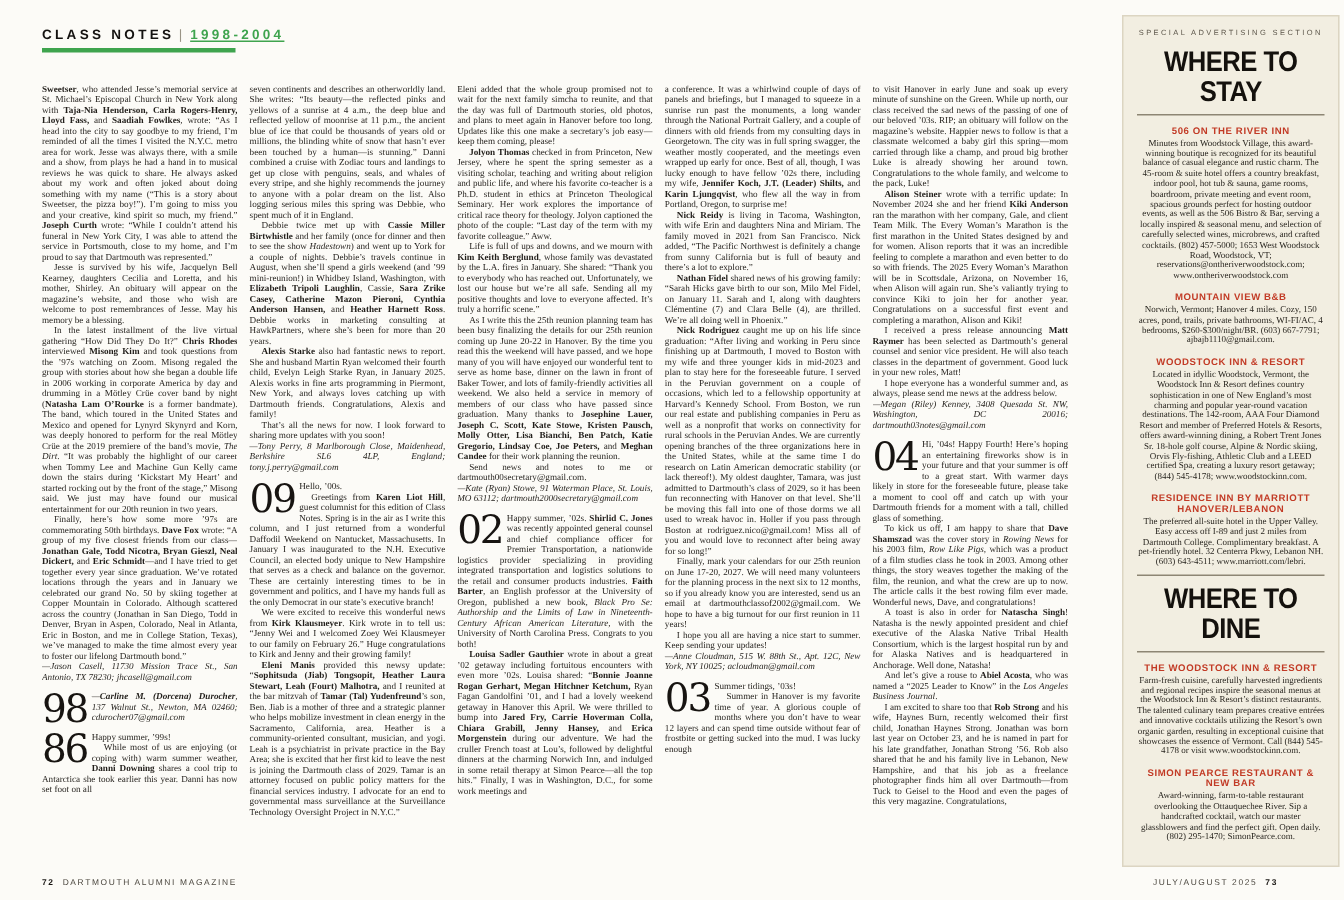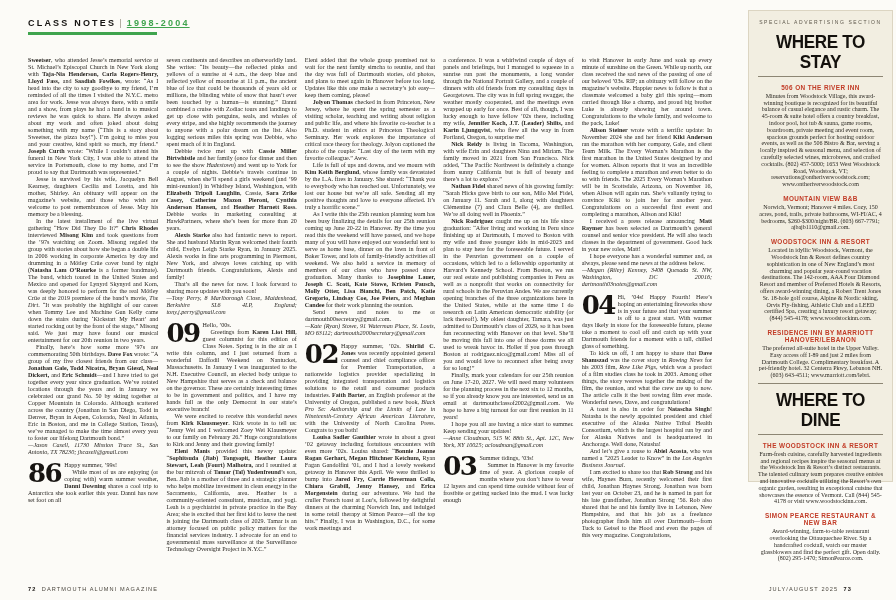--- a/index.html
+++ b/index.html
@@ -11,23 +11,23 @@
   .mh-sep{color:#9a9486;font-weight:normal;padding:0 3px;}
   .mh-years{color:#3fa44e;text-decoration:underline;}
   .mh-rule{height:3px;background:#3fa44e;width:129px;margin-top:4px;}
   
   .columns{position:absolute;left:28px;top:57px;width:684px;height:521px;display:flex;gap:8px;}
   .col{flex:1;overflow:hidden;font-size:6.1px;line-height:7px;text-align:justify;}
   .col p{margin:0;}
   .col .indent{text-indent:8px;}
   .col .sig{font-style:italic;margin-bottom:2px;}
   .block.has-dc{clear:left;margin-top:6px;}
-  .dropcap{float:left;font-family:"DejaVu Serif",serif;font-weight:bold;font-size:26px;line-height:21px;letter-spacing:-1.5px;margin:1px 3px 0 0;color:#171411;}
+  .dropcap{float:left;font-family:"DejaVu Serif",serif;font-weight:normal;font-size:26px;line-height:21px;letter-spacing:-1.5px;margin:1px 3px 0 0;color:#171411;}
   
-  .sidebar{position:absolute;left:748px;top:10px;width:145px;height:472px;background:#f2eee1;border:1px solid #dcd5c2;box-sizing:border-box;padding:8px 9px 18px;text-align:center;font-size:6px;line-height:6.8px;color:#2a2721;}
+  .sidebar{position:absolute;left:748px;top:10px;width:145px;height:568px;background:#f2eee1;border:1px solid #dcd5c2;box-sizing:border-box;padding:8px 9px 18px;text-align:center;font-size:6px;line-height:6.8px;color:#2a2721;}
   .sb-label{font-family:"Liberation Sans",sans-serif;font-size:5px;letter-spacing:1.6px;color:#5c564a;margin-bottom:6px;}
   .sb-title{font-family:"Liberation Sans",sans-serif;font-weight:bold;font-size:19px;line-height:20px;letter-spacing:-.4px;color:#14110d;transform:scaleX(.9);margin:2px 0 4px;}
   .sb-rule{height:1px;background:#8d8674;margin:4px 0 6px;}
   .sb-head{font-family:"Liberation Sans",sans-serif;font-weight:bold;font-size:6.4px;line-height:7px;letter-spacing:.4px;color:#c23b26;margin:7px 0 2px;}
   .sb-body{margin-bottom:3px;}
   
   .footer{position:absolute;bottom:8px;font-family:"Liberation Sans",sans-serif;font-size:5.6px;letter-spacing:1.1px;color:#4a463e;}
   .footer b{color:#181512;}
   .f-left{left:28px;}
   .f-right{right:44px;}
@@ -45,20 +45,24 @@
   </div>
 
   <div class="columns">
       <div class="col">
         <div class="block">
           <p class="noindent"><b>Sweetser</b>, who attended Jesse’s memorial service at St. Michael’s Episcopal Church in New York along with <b>Taja-Nia Henderson, Carla Rogers-Henry, Lloyd Fass,</b> and <b>Saadiah Fowlkes</b>, wrote: “As I head into the city to say goodbye to my friend, I’m reminded of all the times I visited the N.Y.C. metro area for work. Jesse was always there, with a smile and a show, from plays he had a hand in to musical reviews he was quick to share. He always asked about my work and often joked about doing something with my name (“This is a story about Sweetser, the pizza boy!”). I’m going to miss you and your creative, kind spirit so much, my friend.” <b>Joseph Curth</b> wrote: “While I couldn’t attend his funeral in New York City, I was able to attend the service in Portsmouth, close to my home, and I’m proud to say that Dartmouth was represented.”</p>
           <p class="indent">Jesse is survived by his wife, Jacquelyn Bell Kearney, daughters Cecilia and Loretta, and his mother, Shirley. An obituary will appear on the magazine’s website, and those who wish are welcome to post remembrances of Jesse. May his memory be a blessing.</p>
           <p class="indent">In the latest installment of the live virtual gathering “How Did They Do It?” <b>Chris Rhodes</b> interviewed <b>Misong Kim</b> and took questions from the ’97s watching on Zoom. Misong regaled the group with stories about how she began a double life in 2006 working in corporate America by day and drumming in a Mötley Crüe cover band by night (<b>Natasha Lam O’Rourke</b> is a former bandmate). The band, which toured in the United States and Mexico and opened for Lynyrd Skynyrd and Korn, was deeply honored to perform for the real Mötley Crüe at the 2019 premiere of the band’s movie, <i>The Dirt</i>. “It was probably the highlight of our career when Tommy Lee and Machine Gun Kelly came down the stairs during ‘Kickstart My Heart’ and started rocking out by the front of the stage,” Misong said. We just may have found our musical entertainment for our 20th reunion in two years.</p>
           <p class="indent">Finally, here’s how some more ’97s are commemorating 50th birthdays. <b>Dave Fox</b> wrote: “A group of my five closest friends from our class—<b>Jonathan Gale, Todd Nicotra, Bryan Gieszl, Neal Dickert,</b> and <b>Eric Schmidt</b>—and I have tried to get together every year since graduation. We’ve rotated locations through the years and in January we celebrated our grand No. 50 by skiing together at Copper Mountain in Colorado. Although scattered across the country (Jonathan in San Diego, Todd in Denver, Bryan in Aspen, Colorado, Neal in Atlanta, Eric in Boston, and me in College Station, Texas), we’ve managed to make the time almost every year to foster our lifelong Dartmouth bond.”</p>
           <p class="sig">—<i>Jason Casell, 11730 Mission Trace St., San Antonio, TX 78230; jhcasell@gmail.com</i></p>
+        </div>
+        <div class="block has-dc">
+          <span class="dropcap">98</span>
+          <p class="sig">—<b>Carline M. (Dorcena) Durocher</b>, <i>137 Walnut St., Newton, MA 02460; cdurocher07@gmail.com</i></p>
         </div>
         <div class="block has-dc">
           <span class="dropcap">86</span>
           <p class="noindent">Happy summer, ’99s!</p>
           <p class="indent">While most of us are enjoying (or coping with) warm summer weather, <b>Danni Downing</b> shares a cool trip to Antarctica she took earlier this year. Danni has now set foot on all</p>
         </div>
       </div>
       <div class="col">
         <div class="block">
           <p class="noindent">seven continents and describes an otherworldly land. She writes: “Its beauty—the reflected pinks and yellows of a sunrise at 4 a.m., the deep blue and reflected yellow of moonrise at 11 p.m., the ancient blue of ice that could be thousands of years old or millions, the blinding white of snow that hasn’t ever been touched by a human—is stunning.” Danni combined a cruise with Zodiac tours and landings to get up close with penguins, seals, and whales of every stripe, and she highly recommends the journey to anyone with a polar dream on the list. Also logging serious miles this spring was Debbie, who spent much of it in England.</p>

